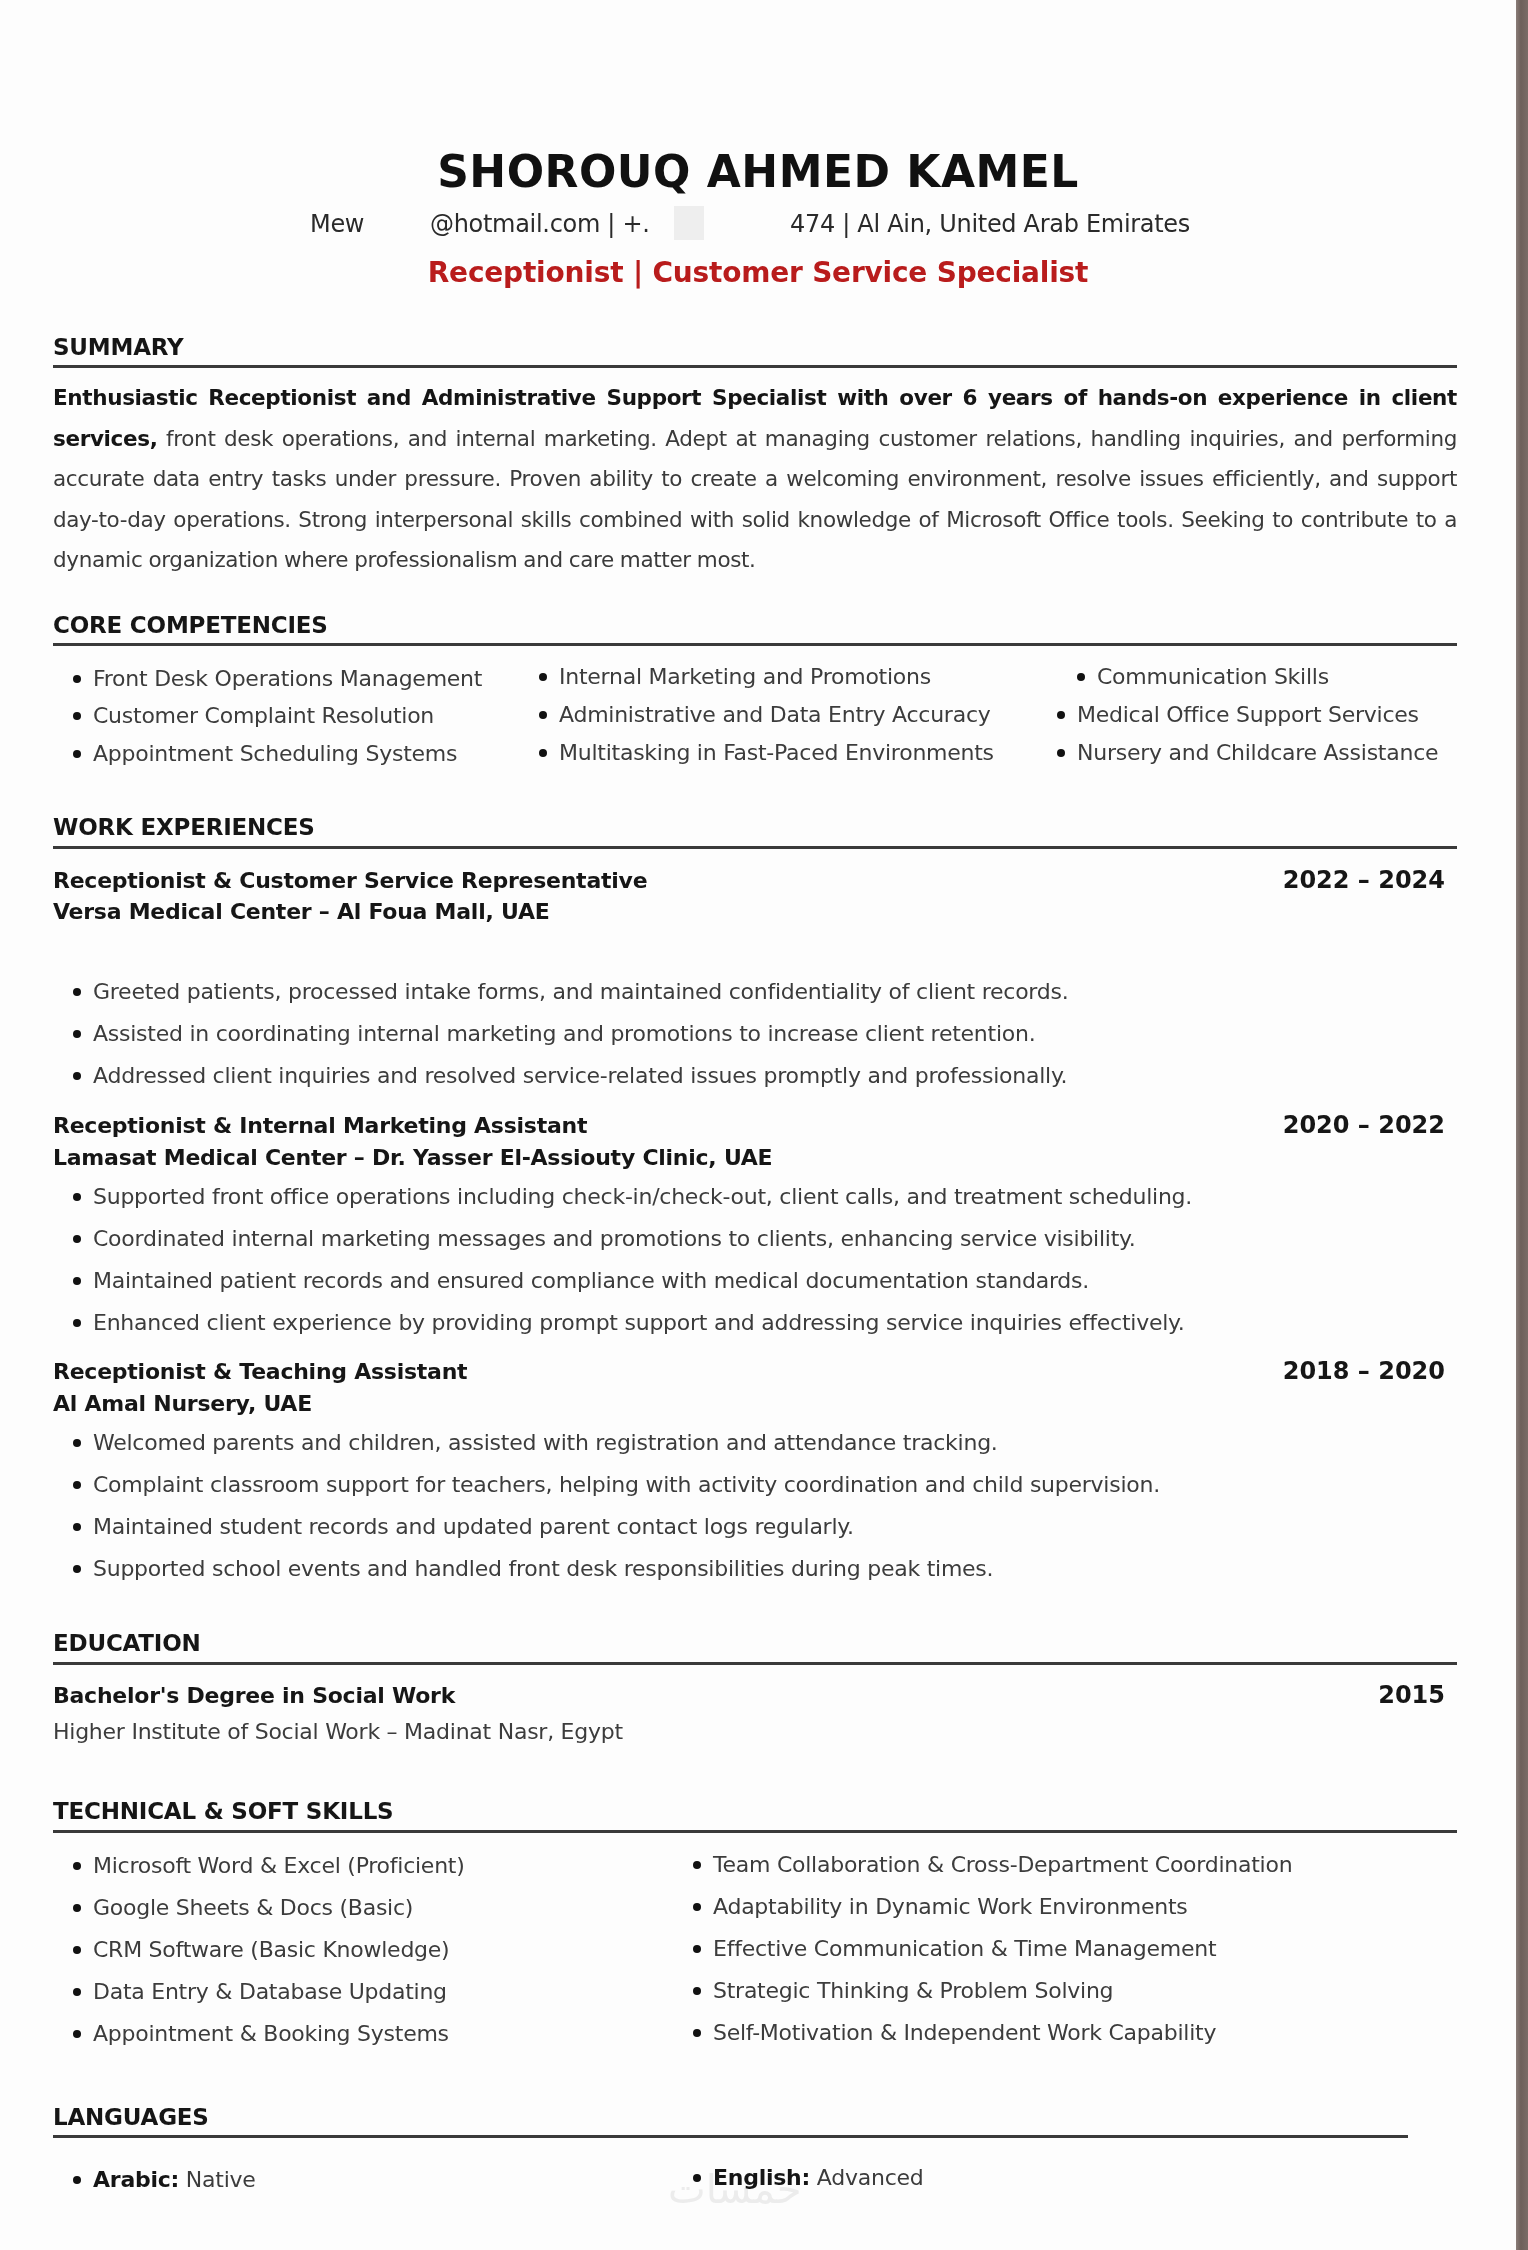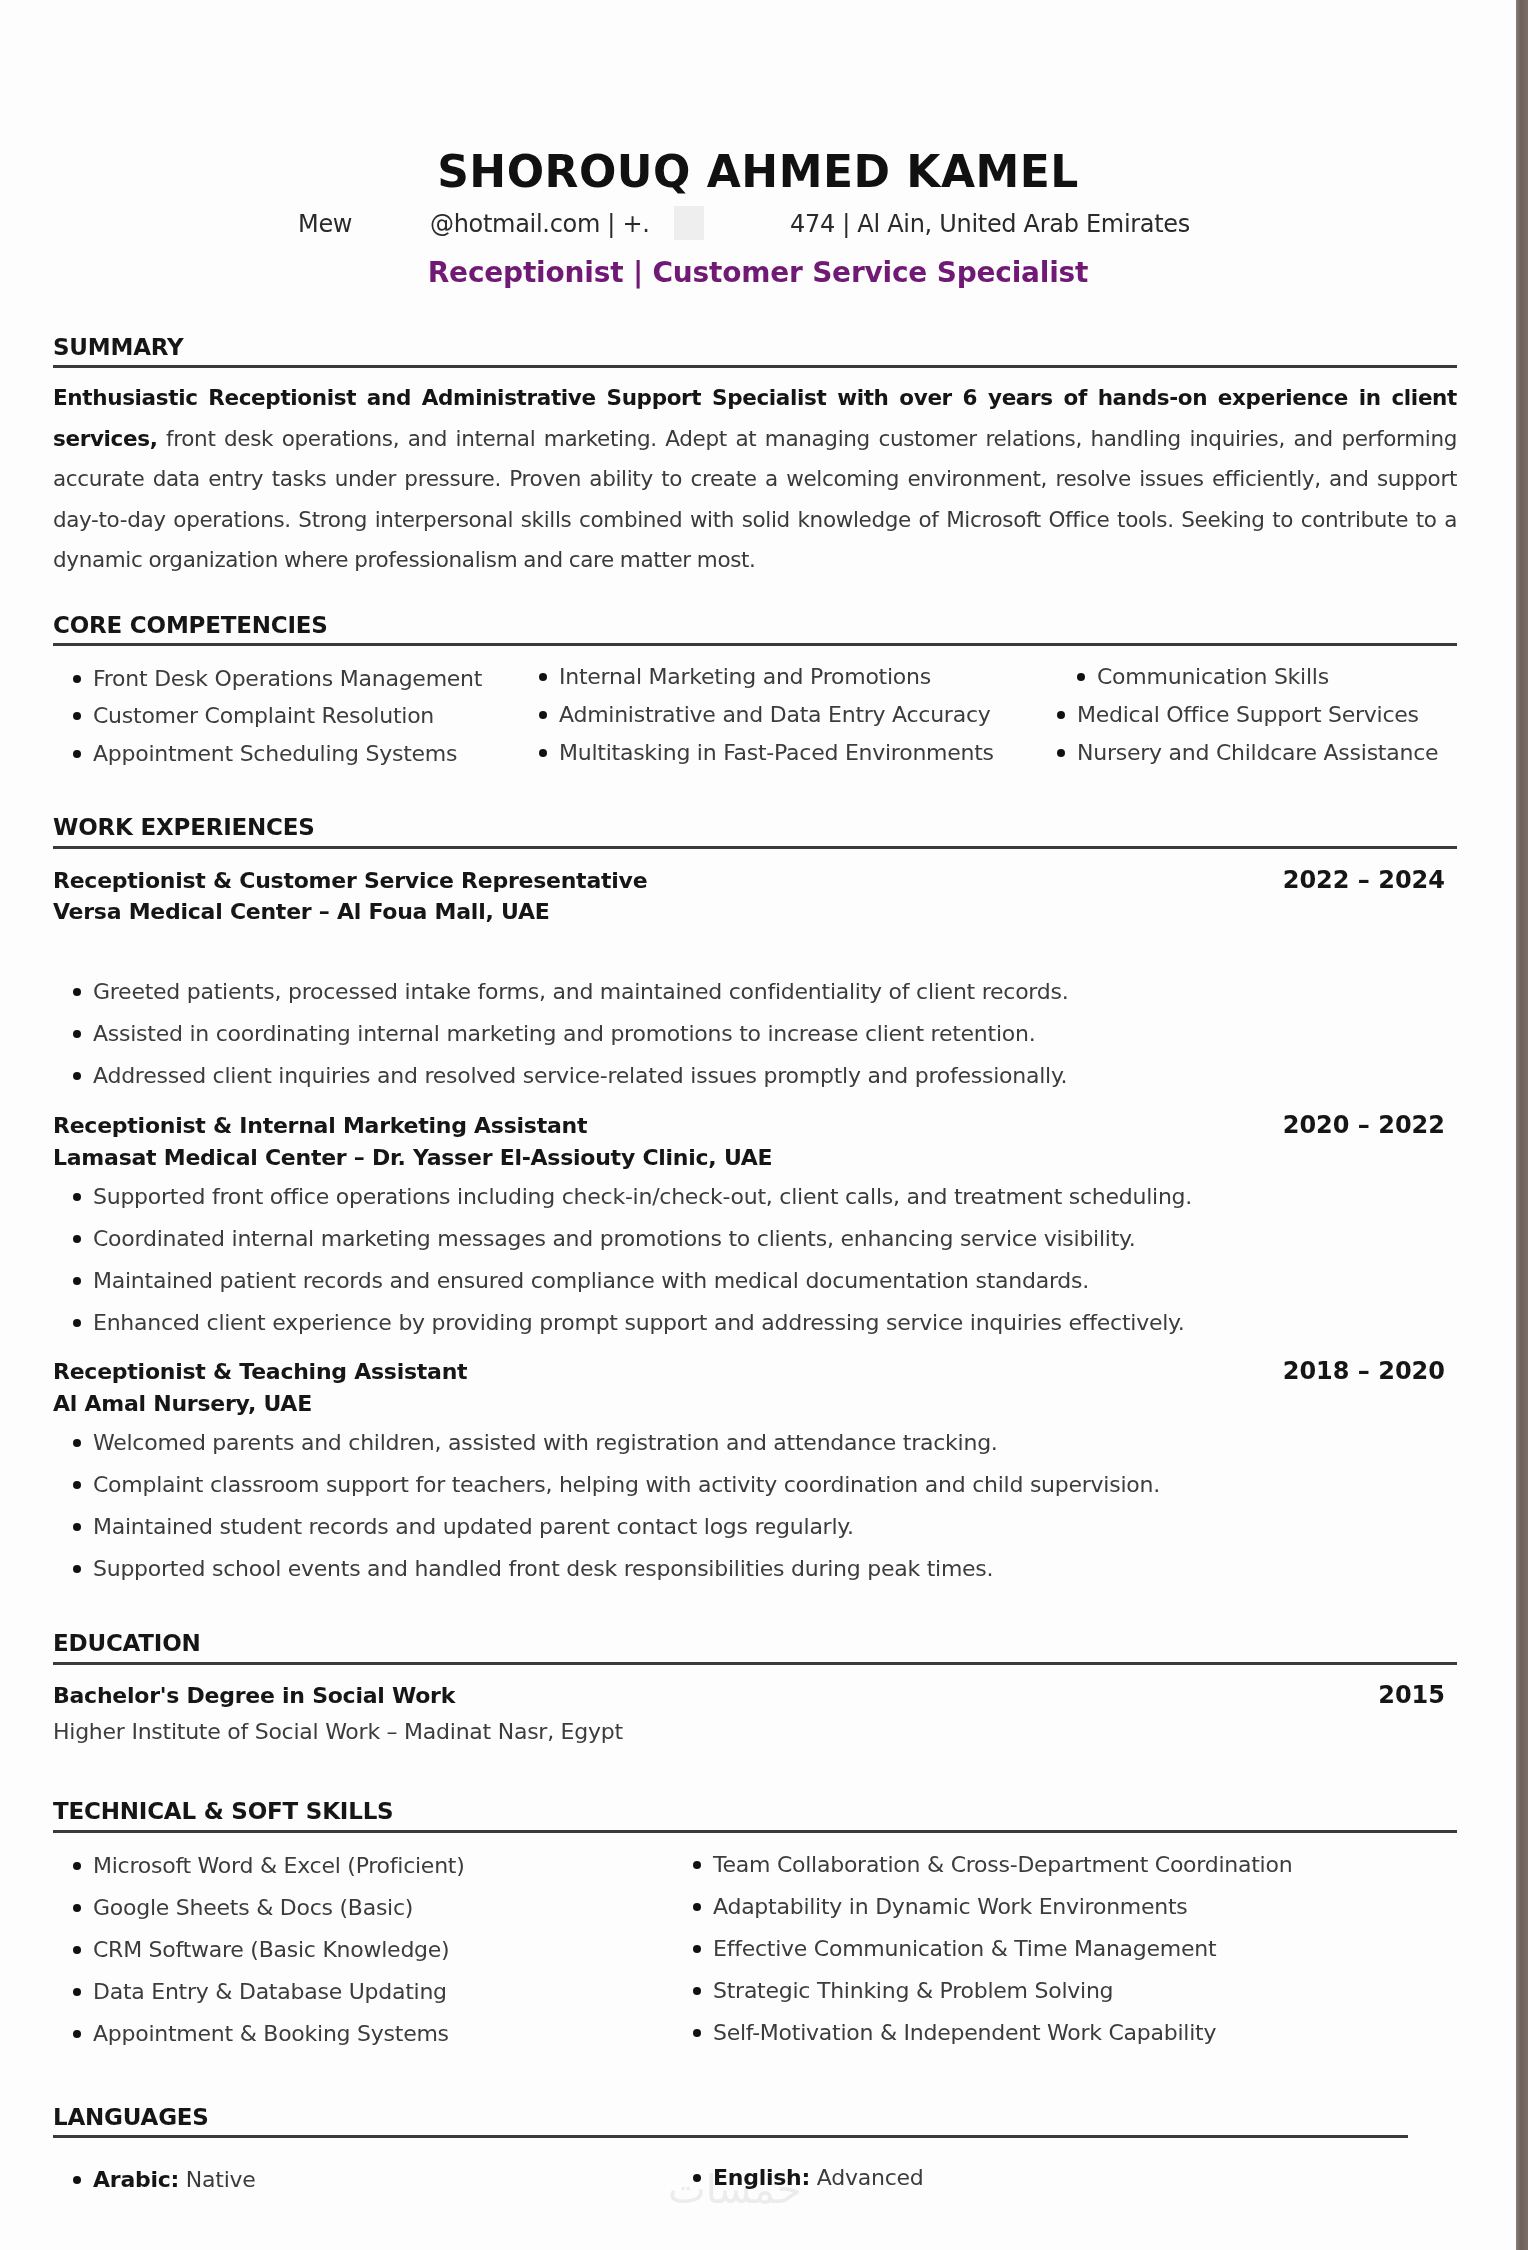--- a/index.html
+++ b/index.html
@@ -18,21 +18,21 @@
 
   .name {
     left: 0; width: 1516px; text-align: center; top: 146px;
     font-size: 44px; font-weight: bold; letter-spacing: 0.5px; color: #111;
     font-family: "DejaVu Sans", sans-serif;
   }
   .contact { top: 210px; font-size: 24px; color: #2a2a2a; font-family: "DejaVu Sans", sans-serif; letter-spacing: -0.3px; }
   .redact { position: absolute; top: 206px; left: 674px; width: 30px; height: 34px; background: #eeeeee; }
   .headline {
     left: 0; width: 1516px; text-align: center; top: 256px;
-    font-size: 28px; font-weight: bold; color: #701a75; letter-spacing: -0.2px;
+    font-size: 28px; font-weight: bold; color: #b91c1c; letter-spacing: -0.2px;
   }
 
   .sec-title { left: 53px; font-size: 23px; font-weight: bold; color: #161616; letter-spacing: -0.2px; }
   .rule { position: absolute; left: 53px; width: 1404px; height: 3px; background: #3a3a3a; }
 
   .summary {
     position: absolute; left: 53px; top: 378px; width: 1404px;
     font-size: 21.5px; line-height: 40.5px; color: #3a3a3a; text-align: justify;
     letter-spacing: -0.35px; word-spacing: -0.5px;
   }
@@ -53,21 +53,21 @@
     font-family: "DejaVu Sans", sans-serif; z-index: 0;
   }
   .lang { z-index: 1; }
 </style>
 </head>
 <body>
 
 <div class="page">
 
   <div class="abs name">SHOROUQ AHMED KAMEL</div>
-  <div class="abs contact" style="left:298px;">Mew</div>
+  <div class="abs contact" style="left:310px;">Mew</div>
   <div class="abs contact" style="left:430px;">@hotmail.com  |  +.</div>
   <div class="redact"></div>
   <div class="abs contact" style="left:790px;">474  |  Al Ain, United Arab Emirates</div>
   <div class="abs headline">Receptionist | Customer Service Specialist</div>
 
   <div class="abs sec-title" style="top:334px;">SUMMARY</div>
   <div class="rule" style="top:365px;"></div>
   <div class="summary"><b>Enthusiastic Receptionist and Administrative Support Specialist with over 6 years of hands-on experience in client services,</b><span> front desk operations, and internal marketing. Adept at managing customer relations, handling inquiries, and performing accurate data entry tasks under pressure. Proven ability to create a welcoming environment, resolve issues efficiently, and support day-to-day operations. Strong interpersonal skills combined with solid knowledge of Microsoft Office tools. Seeking to contribute to a dynamic organization where professionalism and care matter most.</span></div>
 
   <div class="abs sec-title" style="top:612px;">CORE COMPETENCIES</div>

